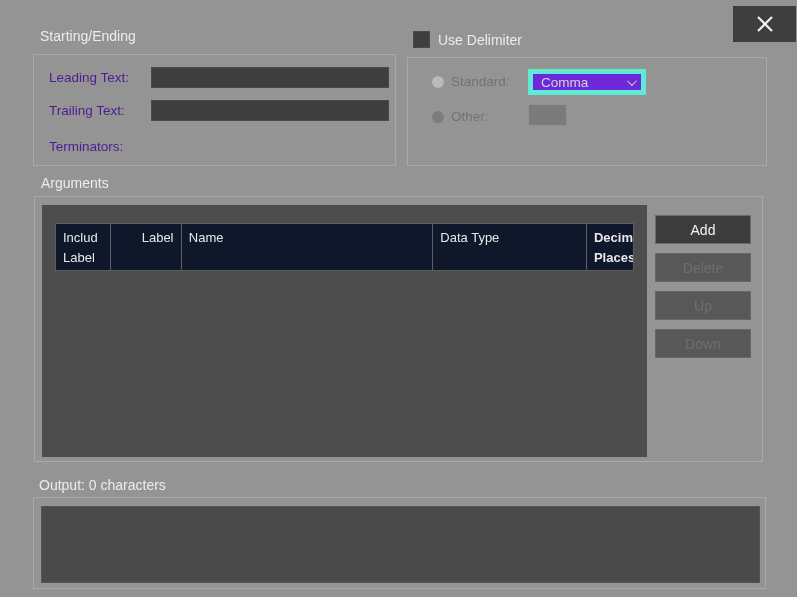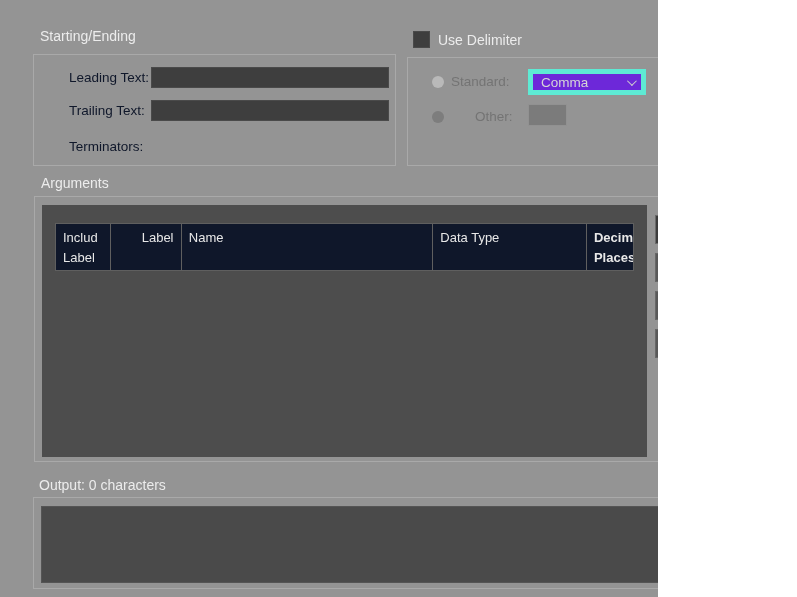--- a/index.html
+++ b/index.html
@@ -1,20 +1,20 @@
 <!DOCTYPE html>
 <html><head>
 <meta charset="utf-8">
 <style>
   * { margin:0; padding:0; box-sizing:border-box; }
   html,body { width:797px; height:597px; }
   body { font-family:"Liberation Sans","DejaVu Sans",sans-serif; }
 
   .dialog {
-    position:relative; width:658px; height:597px;
+    position:relative; width:797px; height:597px;
     background:#949494; overflow:hidden;
   }
 
   .grp-title { position:absolute; font-size:14px; color:#ececec; }
   .grp-box { position:absolute; border:1px solid #a9a9a9; }
 
   
   .close-btn {
     position:absolute; left:733px; top:6px; width:63px; height:36px;
     background:#3e3e3e; border:none; cursor:pointer;
@@ -22,21 +22,21 @@
   }
   .close-btn svg { display:block; }
 
   
   .dk-input {
     position:absolute; background:#3e3e3e; border:1px solid #4a4a4a;
     color:#f0f0f0; font-size:13px; padding:0 5px;
     font-family:"Liberation Sans","DejaVu Sans",sans-serif;
   }
 
-  .fld-label { position:absolute; font-size:13.5px; color:#0f172a;margin-left:20px; }
+  .fld-label { position:absolute; font-size:13.5px; color:#4c1d95; }
 
   
   .combo {
     position:absolute; display:flex; align-items:center;
     justify-content:space-between; padding:0 7px 0 8px; cursor:default;
   }
   .combo.dark { background:#3e3e3e; border:1px solid #666; color:#f2f2f2; }
   .combo.disabled { background:#6d28d9; border:5px solid #5eead4; color:#d6d6d6; }
   .combo .txt { font-size:13.5px; }
   .chev {
@@ -133,21 +133,21 @@
   <div class="grp-box" style="left:407px; top:57px; width:360px; height:109px;">
 
     <span class="radio sel" style="left:24px; top:18px;"></span>
     <div class="dis-label" style="left:43px; top:16px;">Standard:</div>
     <div class="combo disabled" style="left:120px; top:11px; width:118px; height:26px;">
       <span class="txt">Comma</span>
       <span class="chev"></span>
     </div>
 
     <span class="radio unsel" style="left:24px; top:53px;"></span>
-    <div class="dis-label" style="left:43px; top:51px;margin-left:24px;">Other:</div>
+    <div class="dis-label" style="left:43px; top:51px;">Other:</div>
     <input class="dk-input" style="left: 120px; top: 46px; width: 39px; height: 22px; background: rgb(123, 123, 123); border: 1px solid rgb(145, 145, 145);" value="">
   </div>
 
   <div class="grp-title" style="left:41px; top:175px;">Arguments</div>
 
   <div class="grp-box" style="left:34px; top:196px; width:729px; height:266px;">
 
     <div class="table-panel">
       <div class="tbl-header">
         <div class="cell">Includ Label</div>

